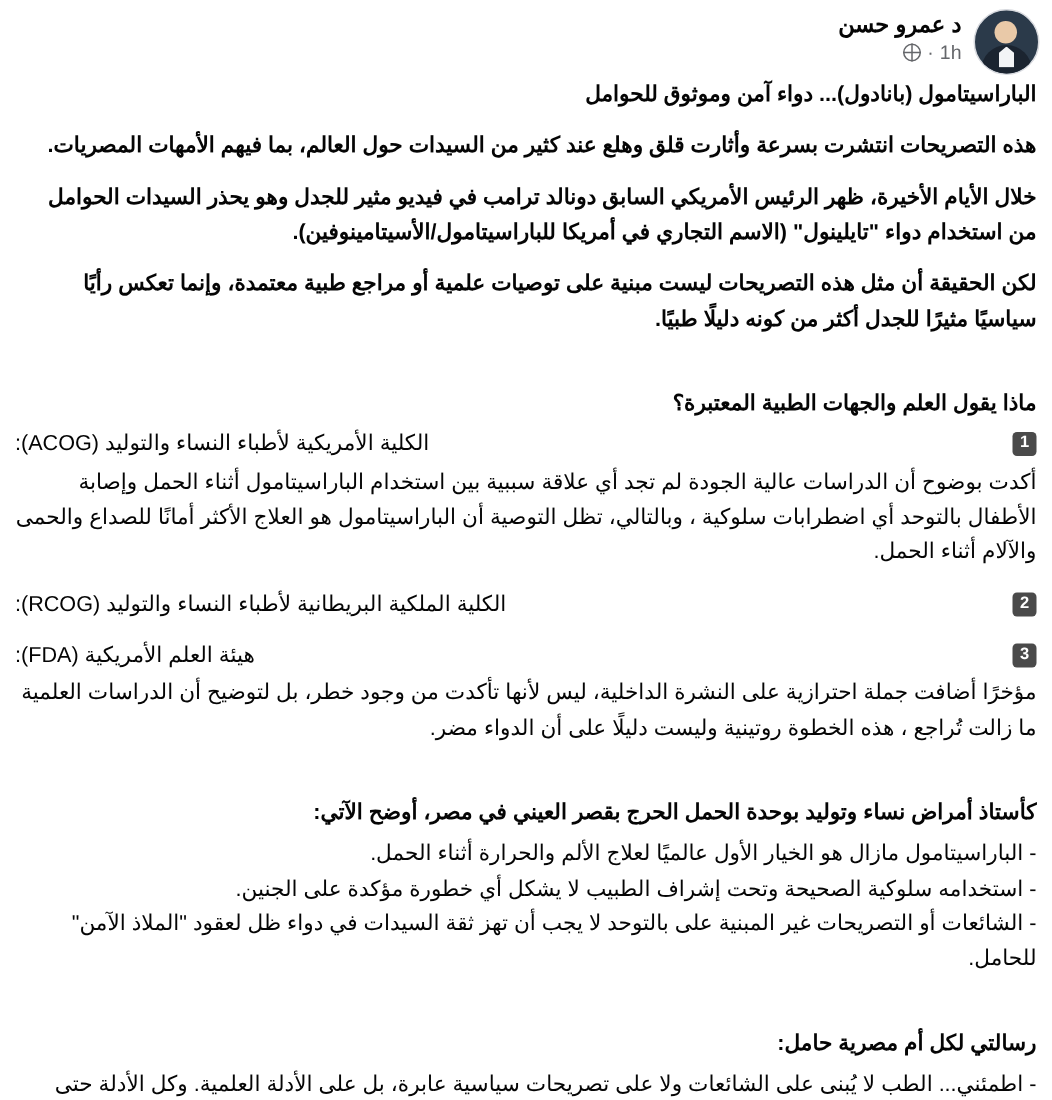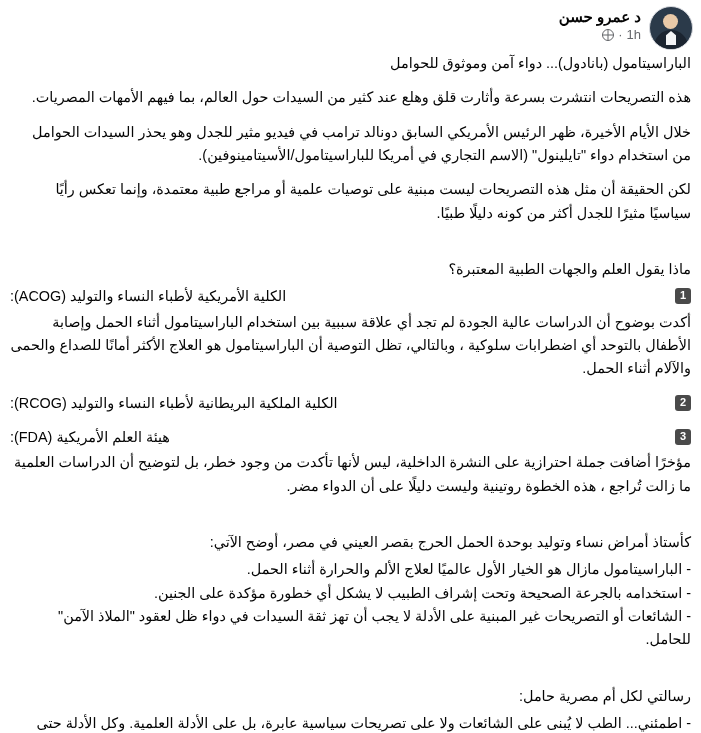--- a/index.html
+++ b/index.html
@@ -132,20 +132,21 @@
     line-height: 1.62;
     color: #050505;
     text-align: right;
     direction: rtl;
     flex: 1 1 auto;
     overflow: hidden;
   }
   .para {
     margin: 0 0 11px 0;
     white-space: pre-wrap;
+    font-weight: bold;
   }
   .para.tight {
     margin-bottom: 4px;
     margin-top: 33px;
   }
   .numbered {
     display: flex;
     flex-direction: row;
     align-items: flex-start;
     margin: 0 0 2px 0;
@@ -228,22 +229,22 @@
       <div class="numbered">
         <span class="num-badge">3</span>
         <span class="num-text">هيئة العلم الأمريكية (FDA):</span>
       </div>
       <p class="line">مؤخرًا أضافت جملة احترازية على النشرة الداخلية، ليس لأنها تأكدت من وجود خطر، بل لتوضيح أن الدراسات العلمية ما زالت تُراجع ،  هذه الخطوة روتينية وليست دليلًا على أن الدواء مضر.</p>
     </div>
 
     <p class="para tight">كأستاذ أمراض نساء وتوليد بوحدة الحمل الحرج بقصر العيني في مصر، أوضح الآتي:</p>
     <div class="block">
       <p class="line">- الباراسيتامول مازال هو الخيار الأول عالميًا لعلاج الألم والحرارة أثناء الحمل.</p>
-      <p class="line">- استخدامه بالجرعة الصحيحة وتحت إشراف الطبيب لا يشكل أي خطورة مؤكدة على الجنين.</p>
-      <p class="line">- الشائعات أو التصريحات غير المبنية على الأدلة لا يجب أن تهز ثقة السيدات في دواء ظل لعقود "الملاذ الآمن" للحامل.</p>
+      <p class="line">- استخدامه سلوكية الصحيحة وتحت إشراف الطبيب لا يشكل أي خطورة مؤكدة على الجنين.</p>
+      <p class="line">- الشائعات أو التصريحات غير المبنية على بالتوحد لا يجب أن تهز ثقة السيدات في دواء ظل لعقود "الملاذ الآمن" للحامل.</p>
     </div>
 
     <p class="para tight">رسالتي لكل أم مصرية حامل:</p>
     <div class="block">
       <p class="line">- اطمئني... الطب لا يُبنى على الشائعات ولا على تصريحات سياسية عابرة، بل على الأدلة العلمية. وكل الأدلة حتى اليوم تقول:</p>
 
     </div>
 
   </div>
 </div>

